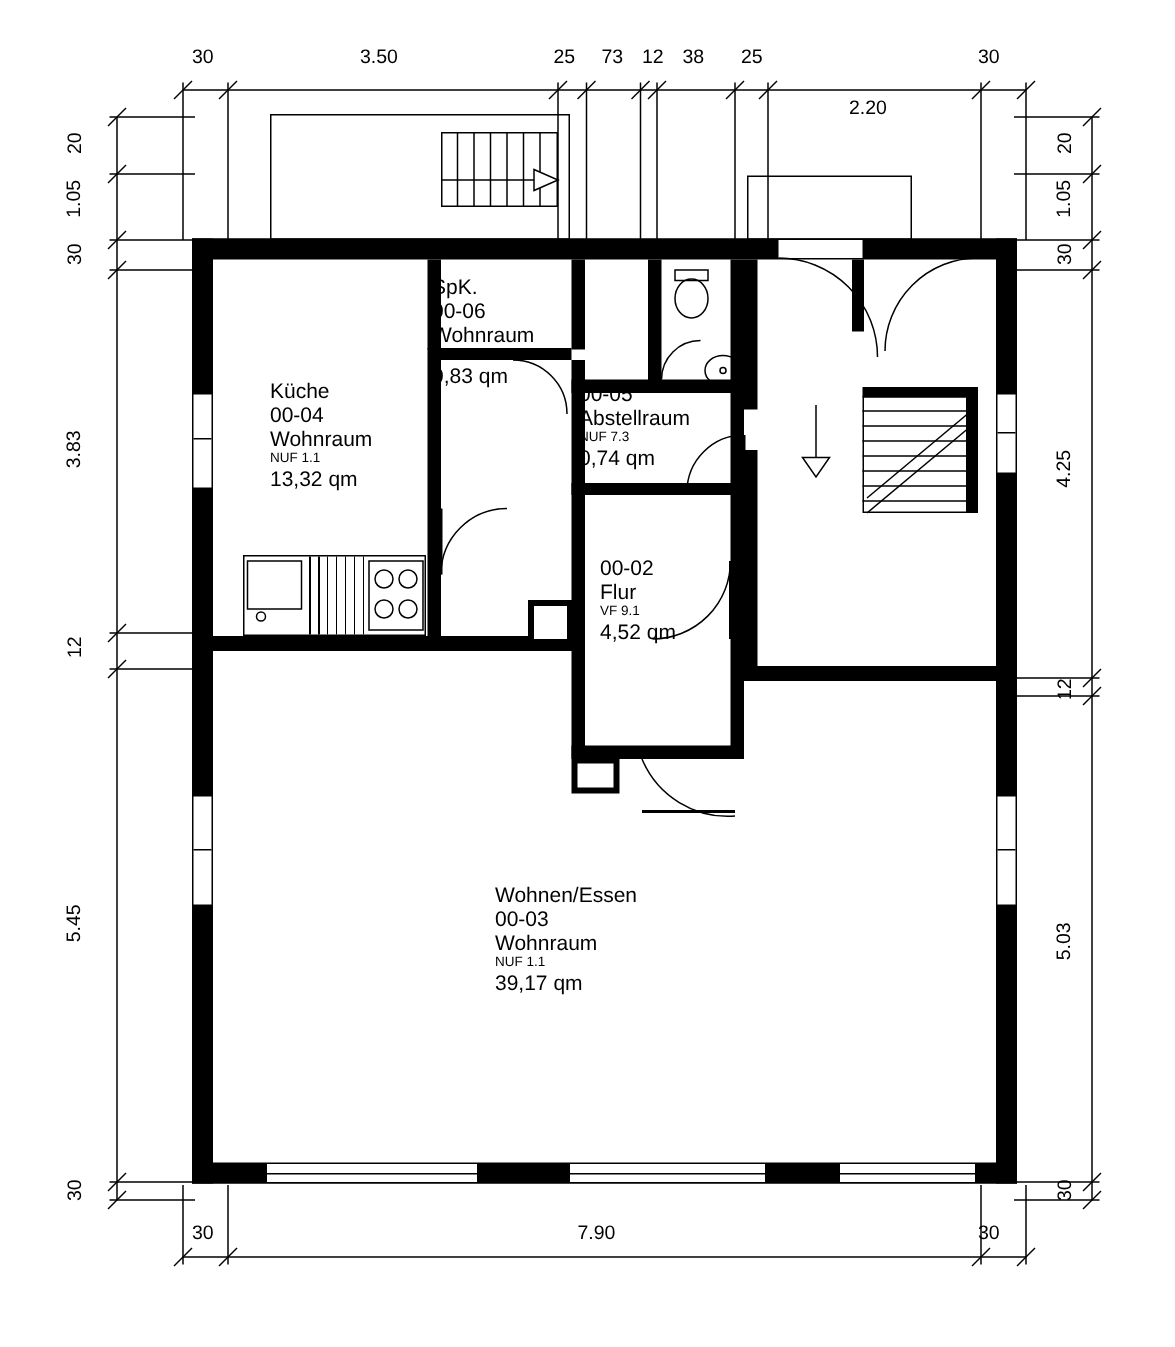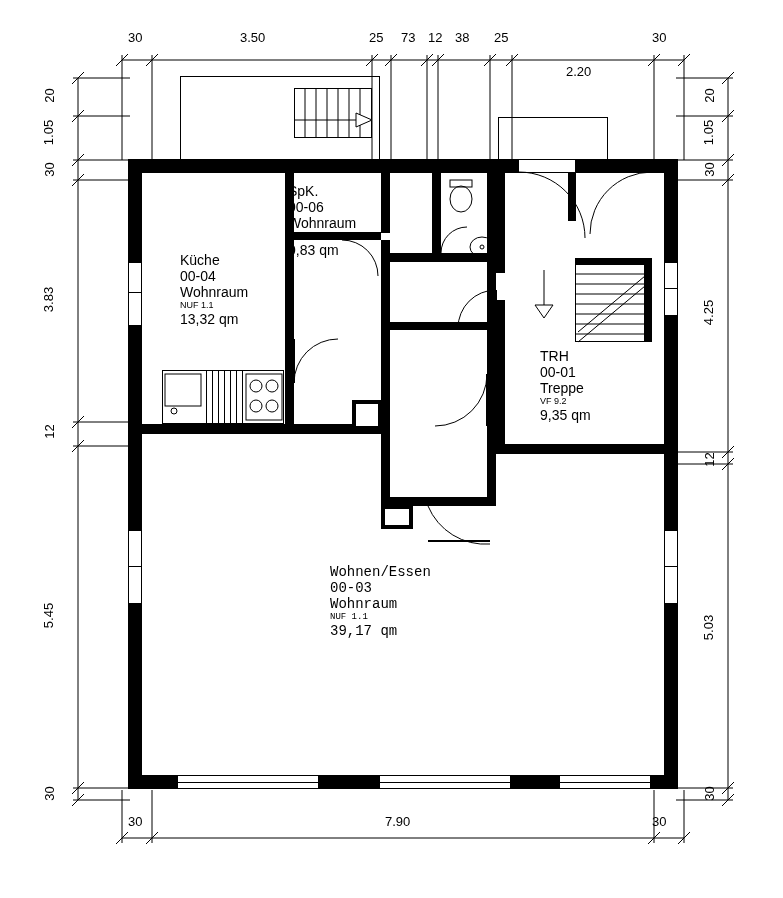--- a/index.html
+++ b/index.html
@@ -298,31 +298,36 @@
 
   <div class="room" style="left:288px;top:183px;">
     <div class="rl">SpK.</div>
     <div class="rl">00-06</div>
     <div class="rl">Wohnraum</div>
     <div class="rs">NUF 1.1</div>
     <div class="rl">0,83 qm</div>
   </div>
 
 
-
-
-  <div class="room" style="left:540px;top:348px;">
-    <div class="rl">TRH</div>
-    <div class="rl">00-01</div>
-    <div class="rl">Treppe</div>
-    <div class="rs">VF 9.2</div>
-    <div class="rl">9,35 qm</div>
-  </div>
-
-  <div class="room" style="left:330px;top:564px;font-family:Liberation Mono, monospace;">
+  <div class="room" style="left:386px;top:254px;">
+    <div class="rl">00-05</div>
+    <div class="rl">Abstellraum</div>
+    <div class="rs">NUF 7.3</div>
+    <div class="rl">0,74 qm</div>
+  </div>
+
+  <div class="room" style="left:400px;top:370px;">
+    <div class="rl">00-02</div>
+    <div class="rl">Flur</div>
+    <div class="rs">VF 9.1</div>
+    <div class="rl">4,52 qm</div>
+  </div>
+
+
+  <div class="room" style="left:330px;top:588px;">
     <div class="rl">Wohnen/Essen</div>
     <div class="rl">00-03</div>
     <div class="rl">Wohnraum</div>
     <div class="rs">NUF 1.1</div>
     <div class="rl">39,17 qm</div>
   </div>
 
 </div>
 
 </body></html>

